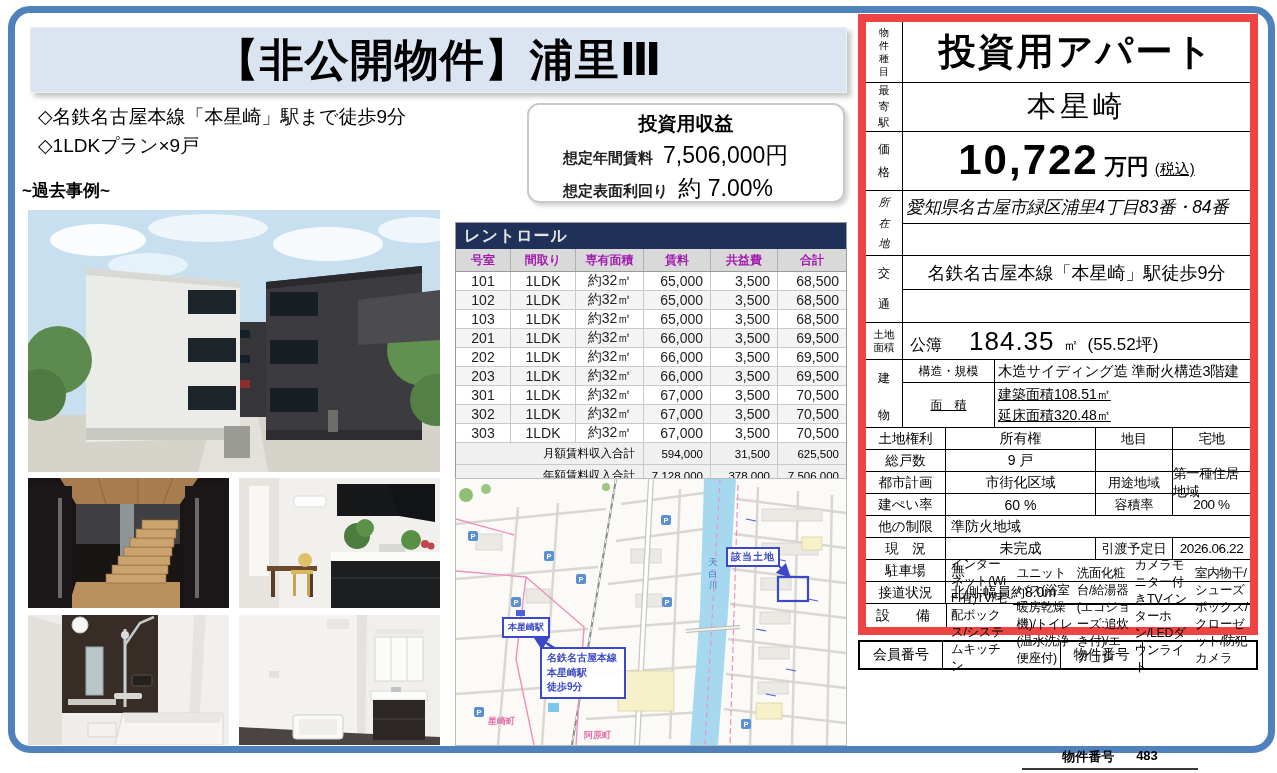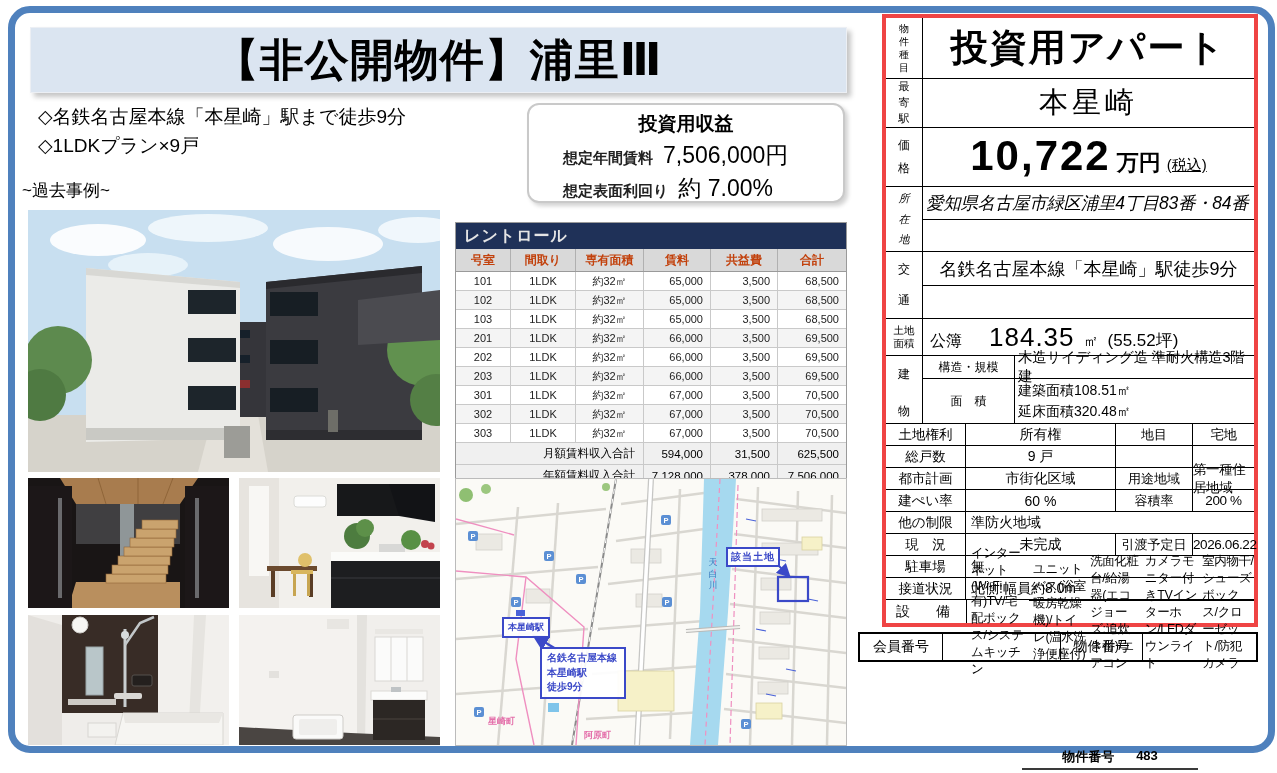--- a/index.html
+++ b/index.html
@@ -11,21 +11,21 @@
          border:7px solid #4f81bd;border-radius:22px;pointer-events:none;}
 
   
   .title-bar{position:absolute;left:30px;top:27px;width:815px;height:64px;
              background:#dbe5f1;border:1px solid #eceff4;
              box-shadow:4px 4px 5px #c6c6c6;
              display:flex;align-items:center;justify-content:center;}
   .title-bar .t{font-size:44px;font-weight:bold;letter-spacing:1px;}
 
   .bullets{position:absolute;left:38px;top:102px;font-size:19px;line-height:1.55;}
-  .past-label{position:absolute;left:22px;top:179px;font-size:17px;font-weight:normal;}
+  .past-label{position:absolute;left:22px;top:179px;font-size:17px;font-weight:bold;}
 
   
   .photo{position:absolute;overflow:hidden;background:#ddd;}
   .photo svg{display:block;}
   .ph-main{left:28px;top:210px;width:412px;height:262px;}
   .ph-a{left:28px;top:478px;width:201px;height:130px;}
   .ph-b{left:239px;top:478px;width:201px;height:130px;}
   .ph-c{left:28px;top:615px;width:201px;height:130px;}
   .ph-d{left:239px;top:615px;width:201px;height:130px;}
 
@@ -37,26 +37,26 @@
   .income .ln{display:flex;align-items:baseline;gap:10px;padding-left:34px;margin-top:2px;}
   .income .lb{font-size:15px;font-weight:bold;color:#222;}
   .income .vl{font-size:23px;}
 
   
   .rr{position:absolute;left:455px;top:222px;width:390px;border:1px solid #9a9a9a;background:#fff;}
   .rr-title{height:26px;background:#1f3158;color:#e5e5e5;font-weight:bold;font-size:16px;
             display:flex;align-items:center;padding-left:8px;letter-spacing:1px;}
   .rr-head{display:flex;height:22px;background:#d9d9d9;border-bottom:1px solid #9a9a9a;}
   .rr-head div{display:flex;align-items:center;justify-content:center;font-size:12px;font-weight:bold;
-               color:#c2410c;border-right:1px solid #b0b0b0;box-sizing:border-box;}
+               color:#a21caf;border-right:1px solid #b0b0b0;box-sizing:border-box;}
   .rr-head div:last-child,.rr-row div:last-child{border-right:none;}
   .c1{width:55px;}.c2{width:65px;}.c3{width:68px;}.c4{width:67px;}.c5{width:67px;}.c6{flex:1;}
   .rr-rows > .rr-row:nth-of-type(even){background:#f4f4f4;}
   .rr-row{display:flex;height:18px;border-bottom:1px solid #c9c9c9;}
-  .rr-row div{display:flex;align-items:center;justify-content:center;font-size:11px;
+  .rr-row div{display:flex;align-items:center;justify-content:center;font-size:14px;
               border-right:1px solid #c9c9c9;box-sizing:border-box;color:#222;}
   .rr-row div:nth-child(4),.rr-row div:nth-child(5),.rr-row div:nth-child(6)
       {justify-content:flex-end;padding-right:7px;}
   .rr-total{display:flex;height:21px;background:#f0f0f0;border-bottom:1px solid #c9c9c9;}
   .rr-total:last-child{border-bottom:none;}
   .rr-total .tl{width:188px;display:flex;align-items:center;justify-content:flex-end;
                 padding-right:8px;font-size:11.5px;border-right:1px solid #c9c9c9;box-sizing:border-box;}
   .rr-total .tn{display:flex;align-items:center;justify-content:flex-end;padding-right:7px;
                 font-size:11.5px;border-right:1px solid #c9c9c9;box-sizing:border-box;}
   .rr-total .tn:last-child{border-right:none;}
@@ -72,21 +72,21 @@
                   flex-direction:column;align-items:flex-start;justify-content:center;
                   padding-left:5px;line-height:1.45;box-sizing:border-box;}
   .map .town{position:absolute;color:#e470ab;font-size:9px;font-weight:bold;}
   .map .river-name{position:absolute;left:252px;top:78px;color:#3d7dc0;font-size:9px;
                    width:10px;word-break:break-all;text-align:center;line-height:1.3;}
   .pmark{position:absolute;width:10px;height:10px;background:#5b8fd4;border-radius:2px;
          color:#fff;font-size:7.5px;font-weight:bold;display:flex;align-items:center;justify-content:center;}
 
   
   .rp{position:absolute;left:858px;top:14px;width:400px;}
-  .rp-table{border:4px solid #ef4444;background:#fff;margin-left:24px;}
+  .rp-table{border:8px solid #ef4444;background:#fff;}
   .rp .row{display:flex;border-top:1px solid #000;}
   .rp .row.first{border-top:none;}
   .cell{display:flex;align-items:center;box-sizing:border-box;}
   .labcol{width:36px;border-right:1px solid #000;display:flex;align-items:center;
           justify-content:center;flex:none;}
   .vstack{width:1em;word-break:break-all;text-align:center;margin:auto;}
   .r-type{height:60px;}  .r-type .val{flex:1;justify-content:center;font-size:37px;font-weight:bold;letter-spacing:2px;}
   .r-type .vstack{font-size:10px;line-height:1.32;}
   .r-station{height:48px;} .r-station .val{flex:1;justify-content:center;font-size:29px;letter-spacing:4px;}
   .r-station .vstack{font-size:11px;line-height:1.45;}
@@ -103,21 +103,21 @@
   .r-tr{height:66px;} .r-tr .vstack{font-size:12px;line-height:2.55;}
   .r-tr .s1{height:34px;font-size:18px;justify-content:center;}
   .r-land{height:36px;} .r-land .lab2{width:36px;border-right:1px solid #000;display:flex;align-items:center;justify-content:flex-end;flex:none;}
   .r-land .lab2 .vstack{width:2.2em;font-size:10.5px;line-height:1.25;}
   .r-land .val{flex:1;align-items:baseline;gap:9px;padding-left:7px;padding-top:3px;}
   .r-land .reg{font-size:16px;} .r-land .num{font-size:26px;letter-spacing:1px;margin-left:18px;}
   .r-land .un{font-size:15px;} .r-land .tsu{font-size:17px;}
   .r-bld{height:67px;} .r-bld .vstack{font-size:12px;line-height:3.1;}
   .r-bld .sub{flex:1;display:flex;flex-direction:column;}
   .r-bld .b1{height:23px;border-bottom:1px solid #000;display:flex;box-sizing:border-box;}
-  .r-bld .b2{flex:1;display:flex;}
+  .r-bld .b2{flex:1;display:flex;text-decoration:underline;}
   .r-bld .slab{width:92px;border-right:1px solid #000;display:flex;align-items:center;
                justify-content:center;font-size:12px;flex:none;box-sizing:border-box;}
   .r-bld .b1 .sval{flex:1;display:flex;align-items:center;font-size:14.5px;padding-left:3px;letter-spacing:-0.3px;}
   .r-bld .b2 .sval{flex:1;display:flex;flex-direction:column;justify-content:center;
                    font-size:14px;padding-left:3px;line-height:1.5;}
   .g-row{height:21px;font-size:14px;}
   .g-row .l1{width:80px;border-right:1px solid #000;justify-content:center;font-size:13.5px;flex:none;}
   .g-row .v1{width:150px;border-right:1px solid #000;justify-content:center;flex:none;}
   .g-row .l2{width:77px;border-right:1px solid #000;justify-content:center;font-size:13px;flex:none;}
   .g-row .v2{flex:1;justify-content:center;font-size:13.5px;letter-spacing:-0.4px;}

